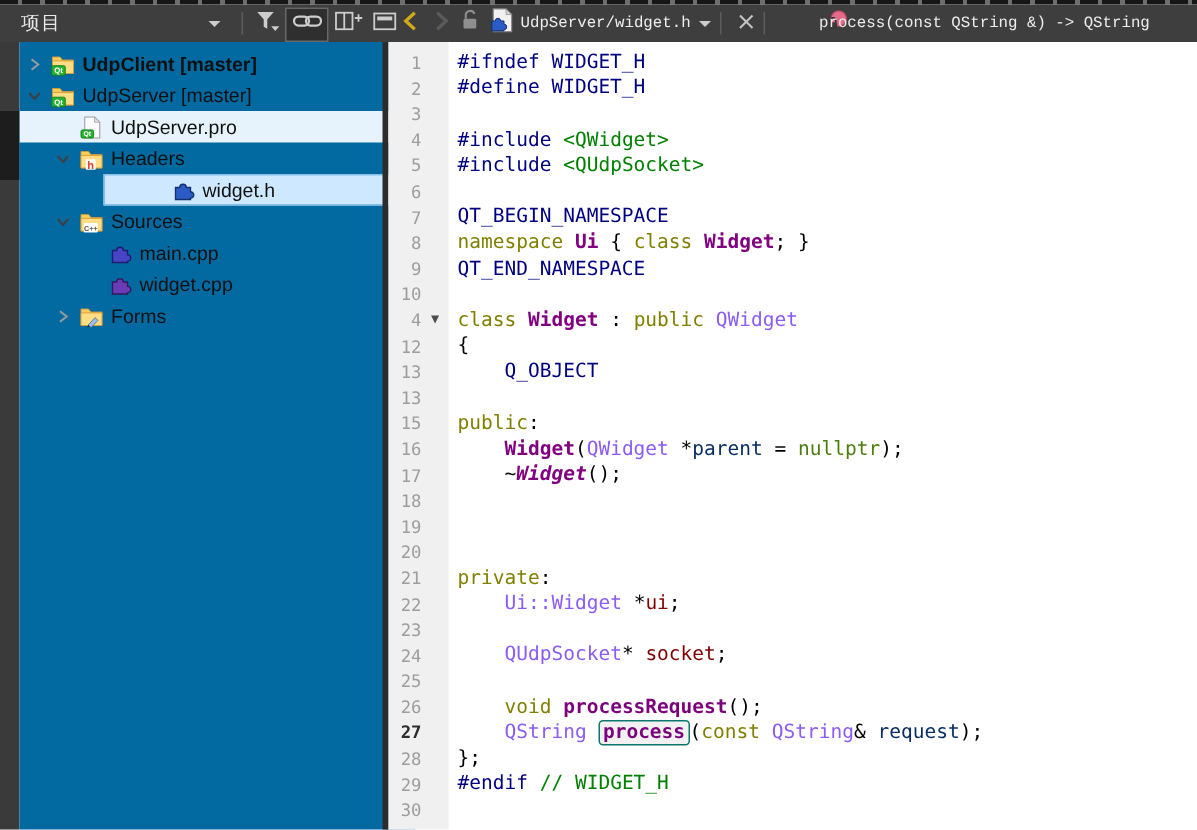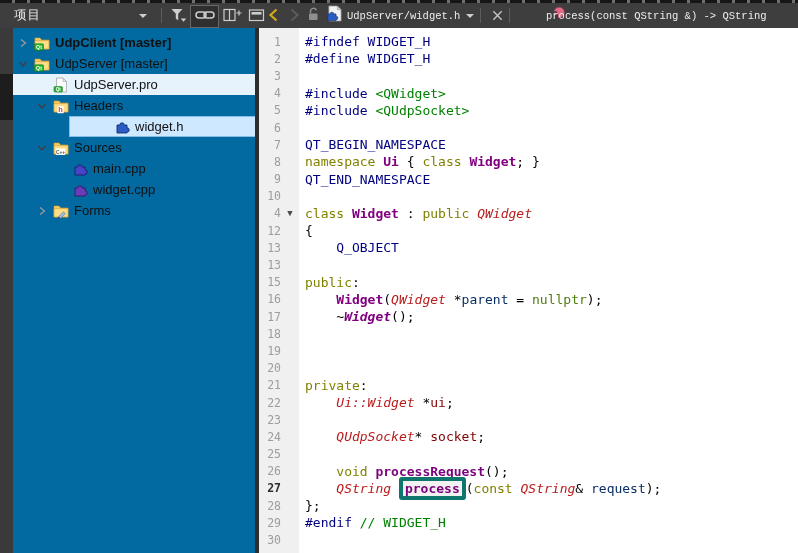--- a/index.html
+++ b/index.html
@@ -45,23 +45,23 @@
   .editor{position:absolute;left:259px;top:28px;right:0;bottom:0;background:#ffffff;display:flex;overflow:hidden;}
   .gutter{width:40px;min-width:40px;background:#f0f0f0;padding-top:5px;box-sizing:border-box;}
   .grow{height:17.2px;display:flex;align-items:center;font-family:"DejaVu Sans Mono",monospace;font-size:11.5px;color:#9d9d9d;}
   .grow .num{width:22px;text-align:right;}
   .grow.cur .num{color:#2e2e2e;font-weight:bold;}
   .grow .fold{width:18px;text-align:center;font-size:9px;color:#4d4d4d;line-height:10px;}
   .code{flex:1;padding:5px 0 0 6px;font-family:"DejaVu Sans Mono",monospace;font-size:13px;line-height:17.2px;color:#000;}
   .cl{height:17.2px;white-space:pre;}
   .tok-typeb,.tok-fn{font-weight:bold;}
   .tok-virt{font-weight:bold;font-style:italic;}
-  .tok-fnbox{font-weight:bold;border:4px solid #0f766e;background:#f1f1f1;border-radius:3px;padding:0 2px;}
+  .tok-fnbox{font-weight:bold;border:1px solid #0f766e;background:#f1f1f1;border-radius:3px;padding:0 2px;}
 </style>
-<style>.tok-pp{color:#000080;}.tok-inc{color:#008000;}.tok-kw{color:#808000;}.tok-type{color:#b91c1c;font-style:italic;}.tok-typeb{color:#800080;}.tok-virt{color:#800080;}.tok-fn{color:#7c017c;}.tok-fnbox{color:#7c017c;}.tok-field{color:#800000;}.tok-param{color:#092e64;}.tok-nul{color:#4d7c0f;}.tok-cmt{color:#008000;}.tok-txt{color:#000000;}</style></head>
+<style>.tok-pp{color:#000080;}.tok-inc{color:#008000;}.tok-kw{color:#808000;}.tok-type{color:#8b5cf6;}.tok-typeb{color:#800080;}.tok-virt{color:#800080;}.tok-fn{color:#7c017c;}.tok-fnbox{color:#7c017c;}.tok-field{color:#800000;}.tok-param{color:#092e64;}.tok-nul{color:#4d7c0f;}.tok-cmt{color:#008000;}.tok-txt{color:#000000;}</style></head>
 <body>
 
 <div class="top-edge"></div>
 
 <div class="toolbar">
 
   <div class="titem combo">
     <span class="combo-label">项目</span>
     <span class="caret"></span>
   </div>

